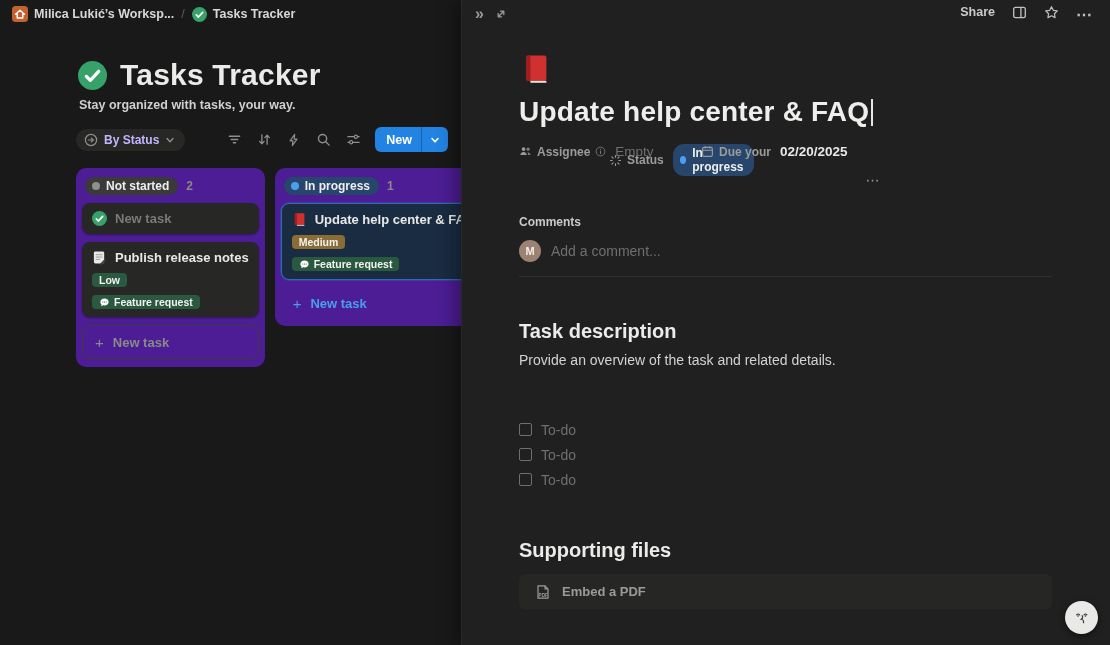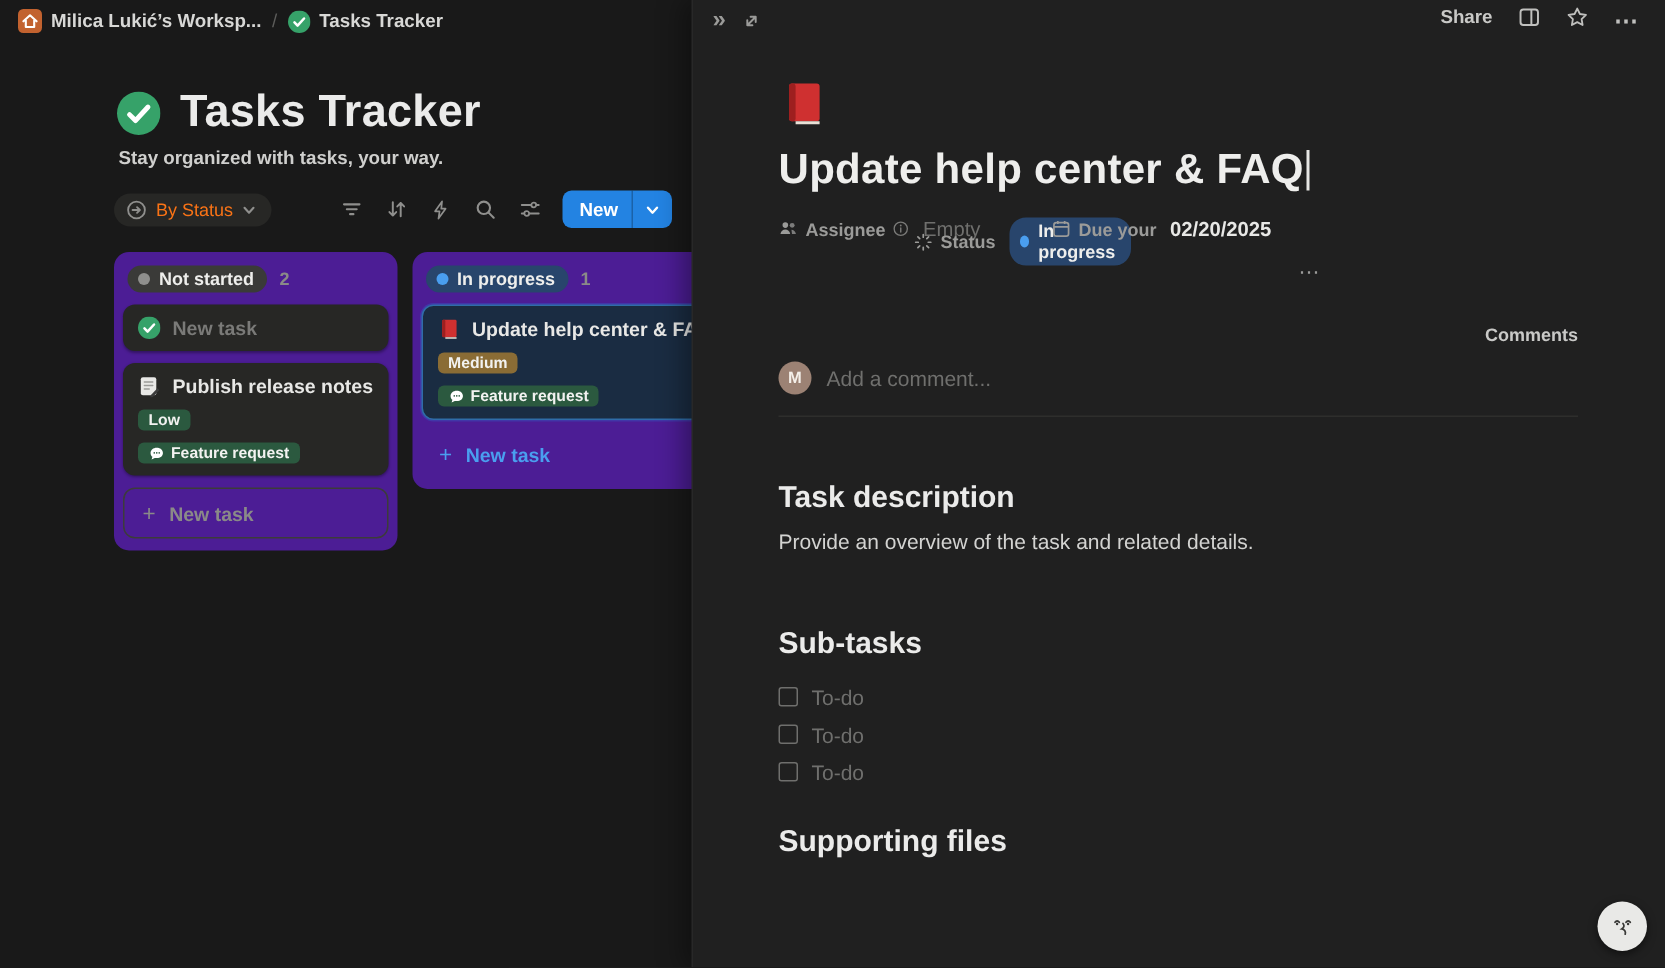--- a/index.html
+++ b/index.html
@@ -24,21 +24,21 @@
   
   .board { position:absolute; left:0; top:28px; width:480px; height:617px; z-index:1; }
   .board-head { padding:30px 0 0 78px; }
   .board-title-row { display:flex; align-items:center; gap:13px; }
   .board-title { font-size:30px; font-weight:700; letter-spacing:.2px; color:#ebebea; }
   .board-subtitle { margin:6px 0 0 1px; font-size:12.5px; font-weight:600; color:#cfcfcd; }
 
   .board-toolbar { margin:15px 0 0 76px; width:372px; display:flex; align-items:center; }
   .view-pill {
     display:flex; align-items:center; gap:6px; background:#272725; border-radius:14px;
-    padding:4px 10px 4px 8px; font-size:12px; font-weight:400; color:#f97316; cursor:pointer;justify-content:space-between;
+    padding:4px 10px 4px 8px; font-size:12px; font-weight:700; color:#c4b5fd; cursor:pointer;justify-content:space-between;
   }
   .toolbar-icons { margin-left:auto; display:flex; align-items:center; gap:15px; }
   .tool-ic { color:#8f8f8d; cursor:pointer; display:flex; }
   .new-btn {
     margin-left:14px; display:flex; align-items:stretch; background:#2383e2; border-radius:6px;
     overflow:hidden; cursor:pointer; height:25px;
   }
   .new-btn-label { display:flex; align-items:center; padding:0 9px 0 11px; font-size:12.5px; font-weight:700; color:#fff; }
   .new-btn-split { width:1px; background:rgba(0,0,0,.25); }
   .new-btn-chev { display:flex; align-items:center; padding:0 8px; color:#fff; }
@@ -104,38 +104,38 @@
   .value-empty { color:#6f6f6d; }
   .value-pill {
     display:inline-flex; align-items:center; gap:6px; background:#28456c; border-radius:11px;
     padding:2px 9px 2px 7px; font-size:12px; font-weight:600; color:#eeeeec; width:max-content; cursor:pointer;
   }
   .value-pill .dot { width:8px; height:8px; border-radius:50%; background:#4a9eef; }
   .value-date { color:#e8e8e6; font-weight:600; }
   .prop-more { margin:28px 0 0 18px; color:#9b9b99; font-size:14px; letter-spacing:1px; cursor:pointer; }
 
   .comments { margin-top:27px; }
-  .comments-heading { font-size:12px; font-weight:700; color:#c9c9c7;text-align:right; }
+  .comments-heading { font-size:12px; font-weight:700; color:#c9c9c7; }
   .comment-input-row { margin-top:11px; display:flex; align-items:center; gap:10px; cursor:text; }
   .avatar { width:22px; height:22px; border-radius:50%; background:#9c8274; color:#f4efe9;
     font-size:11px; font-weight:700; display:flex; align-items:center; justify-content:center; }
   .comment-placeholder { font-size:14px; color:#6f6f6d; }
   .divider { margin-top:14px; border-bottom:1px solid #2e2e2c; }
 
   .section-h { font-size:20px; font-weight:700; color:#ebebea; }
   .desc { margin-top:43px; }
   .desc-body { margin-top:9px; font-size:14px; color:#d3d3d1; }
 
   .subtasks { margin-top:49px; }
   .todo-list { margin-top:11px; }
   .todo { display:flex; align-items:center; gap:9px; height:25px; cursor:pointer; }
   .checkbox { width:13px; height:13px; border:1.6px solid #6f6f6d; border-radius:2px; background:transparent; }
   .todo-label { font-size:14px; color:#6f6f6d; }
 
-  .files { margin-top:23px; }
+  .files { margin-top:47px; }
   .file-bar {
     margin-top:12px; height:35px; background:#262624; border-radius:6px;
     display:flex; align-items:center; gap:11px; padding:0 13px 0 16px; cursor:pointer;
   }
   .file-label { font-size:13px; font-weight:600; color:#9b9b99; }
 
   .ai-btn {
     position:absolute; right:12px; bottom:11px; width:33px; height:33px; border-radius:50%;
     background:#e9e9e7; box-shadow:0 2px 6px rgba(0,0,0,.5); display:flex; align-items:center;
     justify-content:center; cursor:pointer; z-index:5;
@@ -436,39 +436,48 @@
       </div>
       <div class="divider"></div>
     </div>
 
     <div class="desc">
       <div class="section-h">Task description</div>
       <div class="desc-body">Provide an overview of the task and related details.</div>
     </div>
 
     <div class="subtasks">
-      <div class="section-h">Sub-tasks</div>
       <div class="todo-list">
         <div class="todo">
           <span class="checkbox"></span>
           <span class="todo-label">To-do</span>
         </div>
         <div class="todo">
           <span class="checkbox"></span>
           <span class="todo-label">To-do</span>
         </div>
         <div class="todo">
           <span class="checkbox"></span>
           <span class="todo-label">To-do</span>
         </div>
       </div>
     </div>
 
     <div class="files">
       <div class="section-h">Supporting files</div>
+      <div class="file-bar">
+        <span class="icon">
+          <svg width="16" height="16" viewBox="0 0 16 16">
+              <path d="M3 1.8h7l3 3v9.4H3z" stroke="#9b9b99" stroke-width="1.2" fill="none" stroke-linejoin="round"></path>
+              <path d="M10 1.8v3h3" stroke="#9b9b99" stroke-width="1.2" fill="none" stroke-linejoin="round"></path>
+              <text x="3.6" y="12.6" font-size="4.6" font-weight="bold" fill="#9b9b99" font-family="Liberation Sans, sans-serif">PDF</text>
+            </svg>
+        </span>
+        <span class="file-label">Embed a PDF</span>
+      </div>
 
     </div>
   </div>
 
   <div class="ai-btn">
     <span class="icon">
       <svg width="22" height="22" viewBox="0 0 24 24">
           <g stroke="#3a3a38" fill="none" stroke-width="1.3" stroke-linecap="round">
             <path d="M6.2 8.6c.9-1.3 2.2-1.3 3.1 0"></path>
             <path d="M14.2 8.6c.9-1.3 2.2-1.3 3.1 0"></path>

